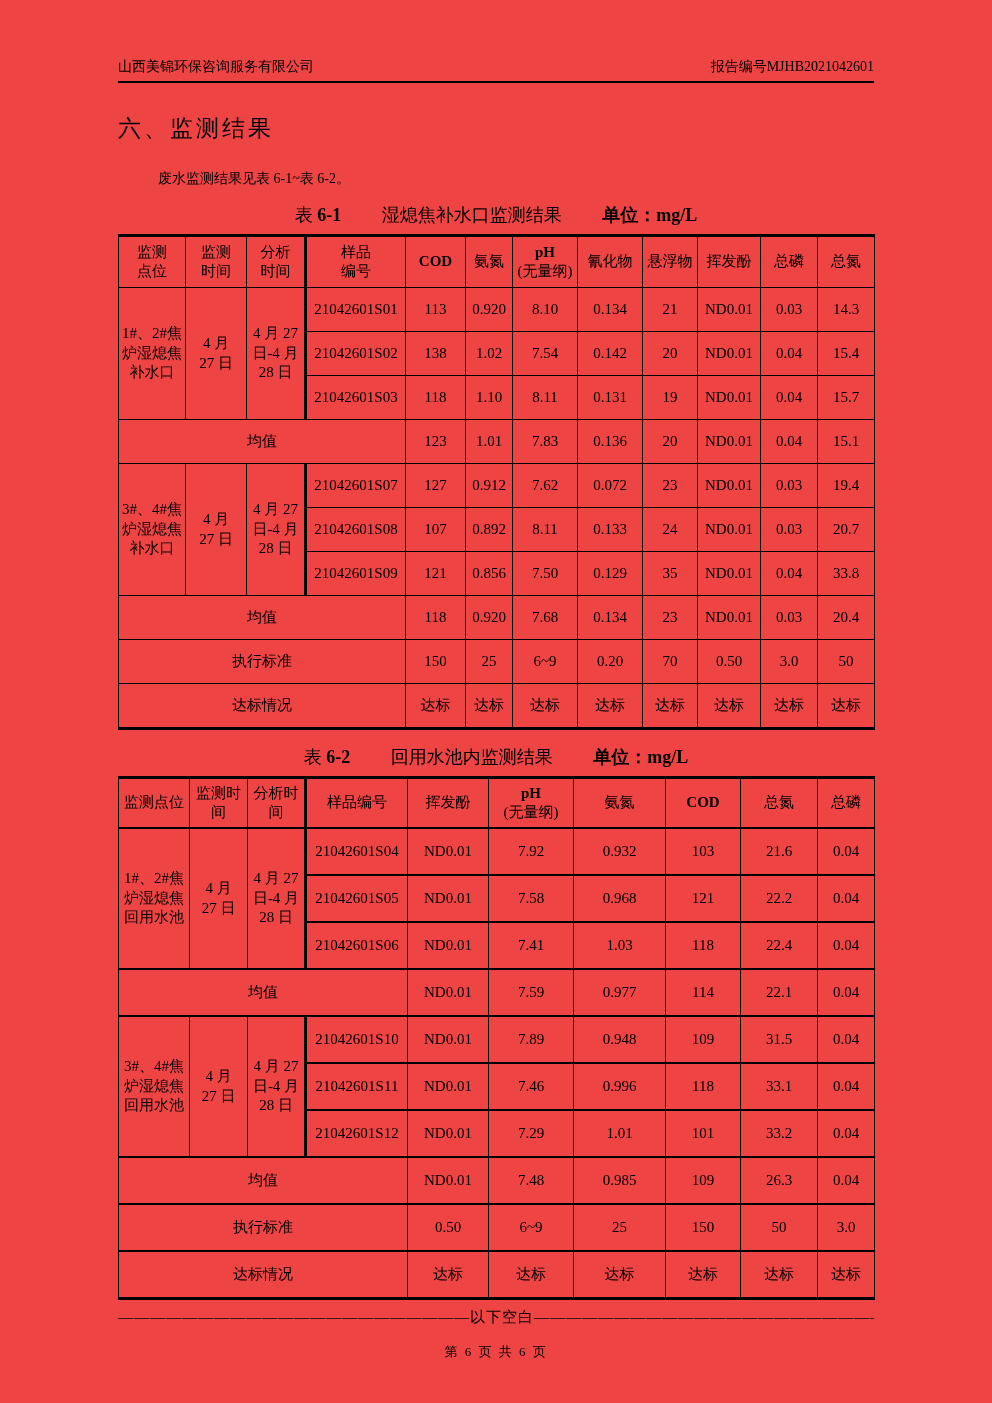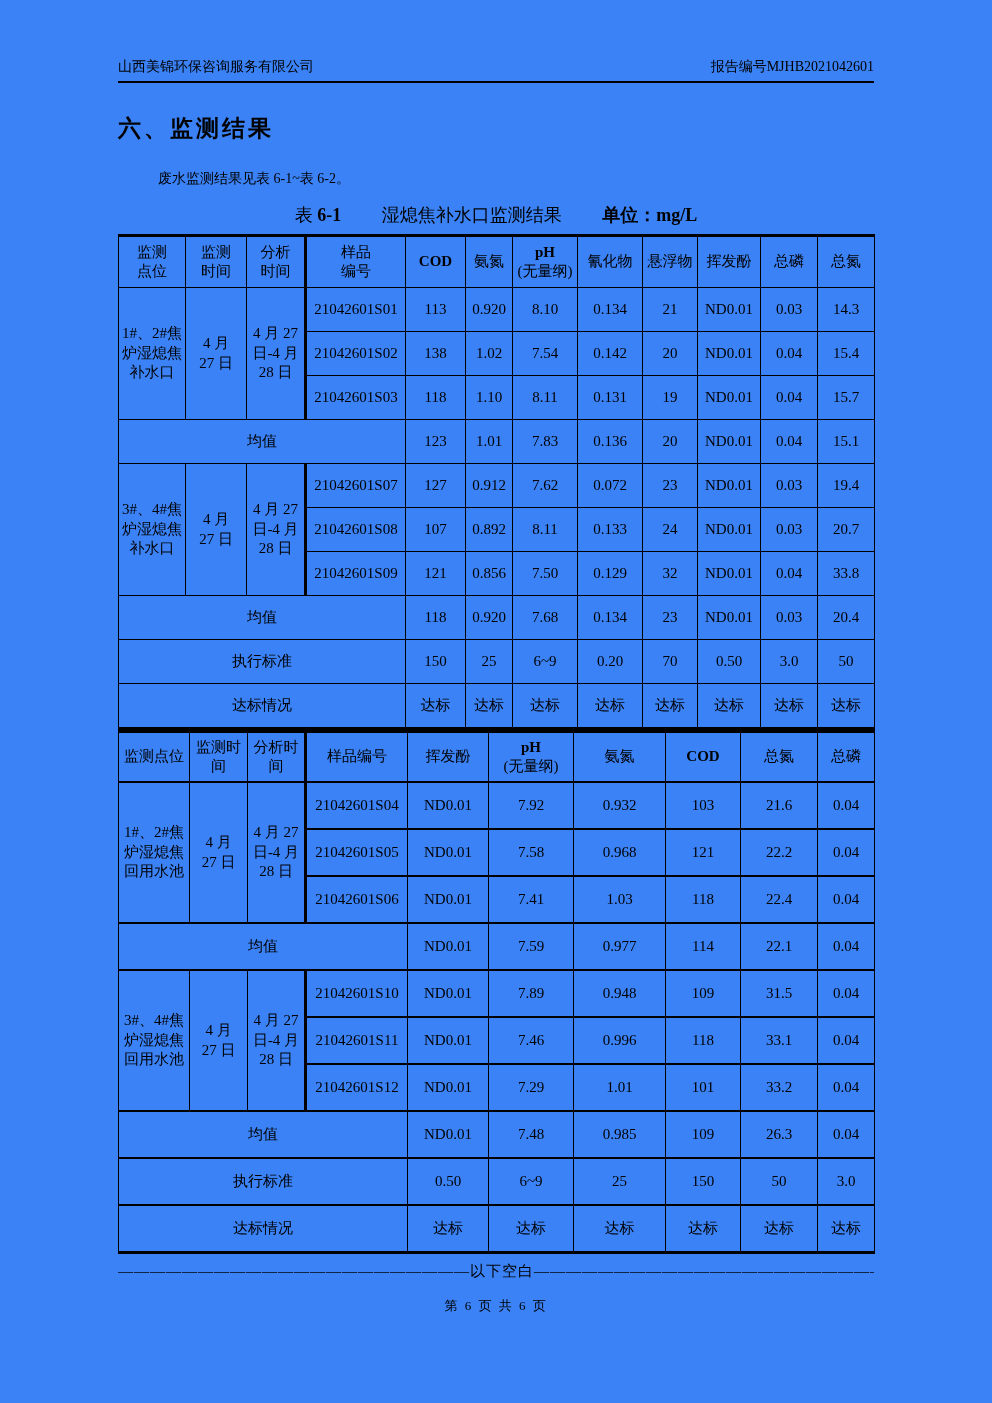--- a/index.html
+++ b/index.html
@@ -1,24 +1,24 @@
 <!DOCTYPE html>
 <html><head>
 <meta charset="utf-8">
 <style>
   html,body{margin:0;padding:0;background:#e8e8e8;}
   .page{
-    width:992px;height:1403px;background:#3b82f6;box-sizing:border-box;
+    width:992px;height:1403px;background:#ef4444;box-sizing:border-box;
     padding:58px 118px 0 118px;margin:0 auto;color:#000;
     font-family:"Liberation Serif","DejaVu Serif",serif;
     position:relative;overflow:hidden;
   }
   .doc-header{display:flex;justify-content:space-between;align-items:flex-end;font-size:14px;}
   .header-rule{border-top:2.5px solid #000;margin-top:5px;}
-  .section-title{font-size:23px;font-weight:bold;margin:30px 0 0 0;letter-spacing:3px;}
+  .section-title{font-size:23px;font-weight:normal;margin:30px 0 0 0;letter-spacing:3px;}
   .intro{font-size:14px;margin:26px 0 0 0;text-indent:40px;}
   .tbl-caption{text-align:center;font-size:18px;margin:15px 0 7px 0;}
   .cap-seg{display:inline-block;}
   .cap-seg + .cap-seg{margin-left:36px;}
   table{width:100%;border-collapse:collapse;table-layout:fixed;
         border:1px solid #000;border-top:3px solid #000;border-bottom:3px solid #000;}
   th,td{border:1px solid #000;text-align:center;vertical-align:middle;
         font-size:15px;line-height:1.3;padding:2px 1px;white-space:pre-line;overflow:hidden;}
   th{font-weight:normal;}
   .hb{font-weight:bold;}
@@ -160,21 +160,21 @@
           <td>ND0.01</td>
           <td>0.03</td>
           <td>20.7</td>
         </tr>
         <tr>
           <td>21042601S09</td>
           <td>121</td>
           <td>0.856</td>
           <td>7.50</td>
           <td>0.129</td>
-          <td>32</td>
+          <td>35</td>
           <td>ND0.01</td>
           <td>0.04</td>
           <td>33.8</td>
         </tr>
         <tr>
           <td colspan="4">均值</td>
           <td>118</td>
           <td>0.920</td>
           <td>7.68</td>
           <td>0.134</td>
@@ -201,20 +201,25 @@
           <td>达标</td>
           <td>达标</td>
           <td>达标</td>
           <td>达标</td>
           <td>达标</td>
           <td>达标</td>
         </tr>
       </tbody>
     </table>
 
+  <div class="tbl-caption">
+    <span class="cap-seg"><span>表</span> <b>6-2</b></span>
+    <span class="cap-seg">回用水池内监测结果</span>
+    <span class="cap-seg"><b><span>单位：</span><span>mg/L</span></b></span>
+  </div>
 
   <table id="table2">
     <colgroup>
       <col style="width:71px">
         <col style="width:58px">
         <col style="width:58px">
         <col style="width:102px">
       <col style="width:81px">
         <col style="width:85px">
         <col style="width:92px">

